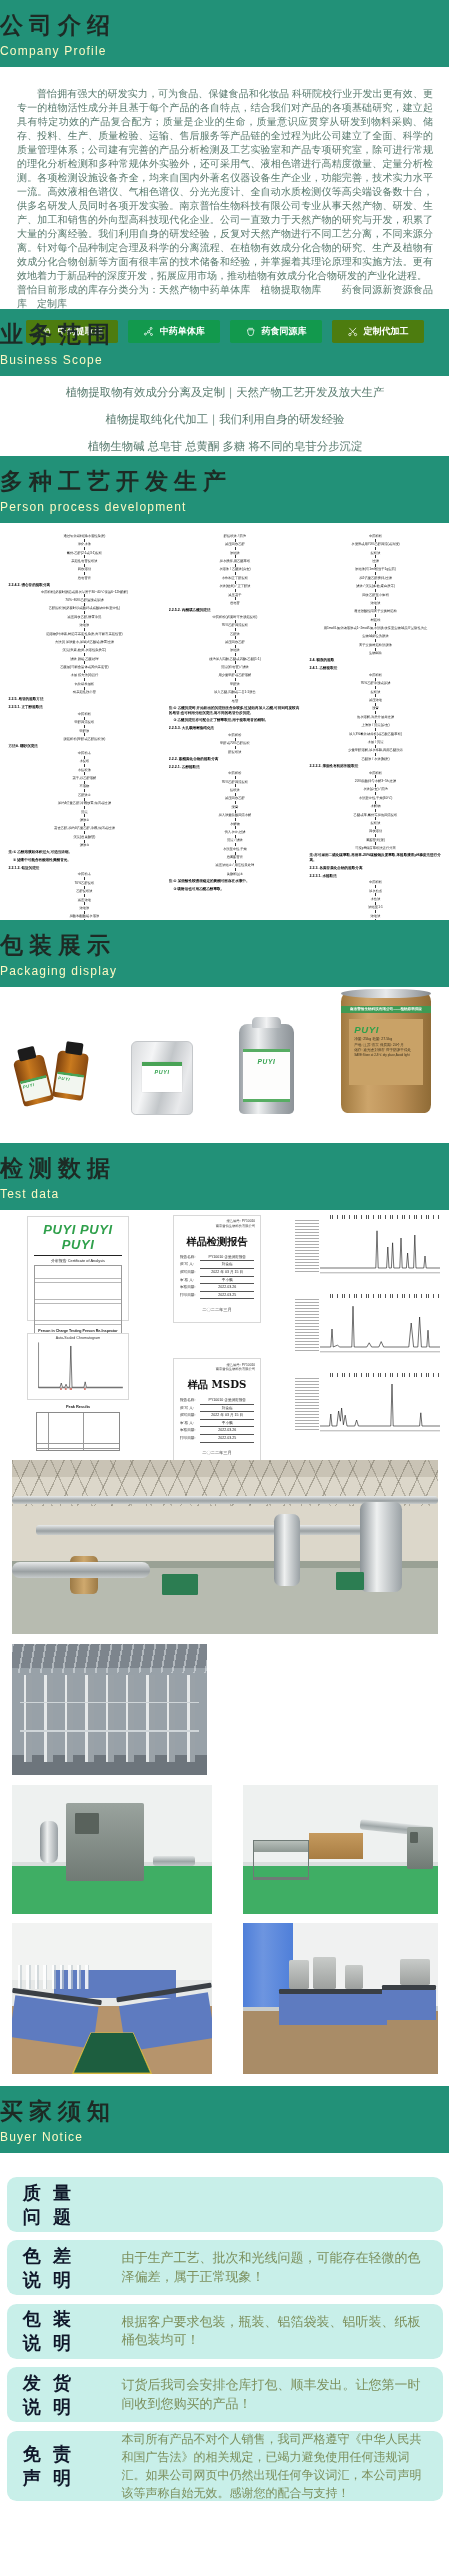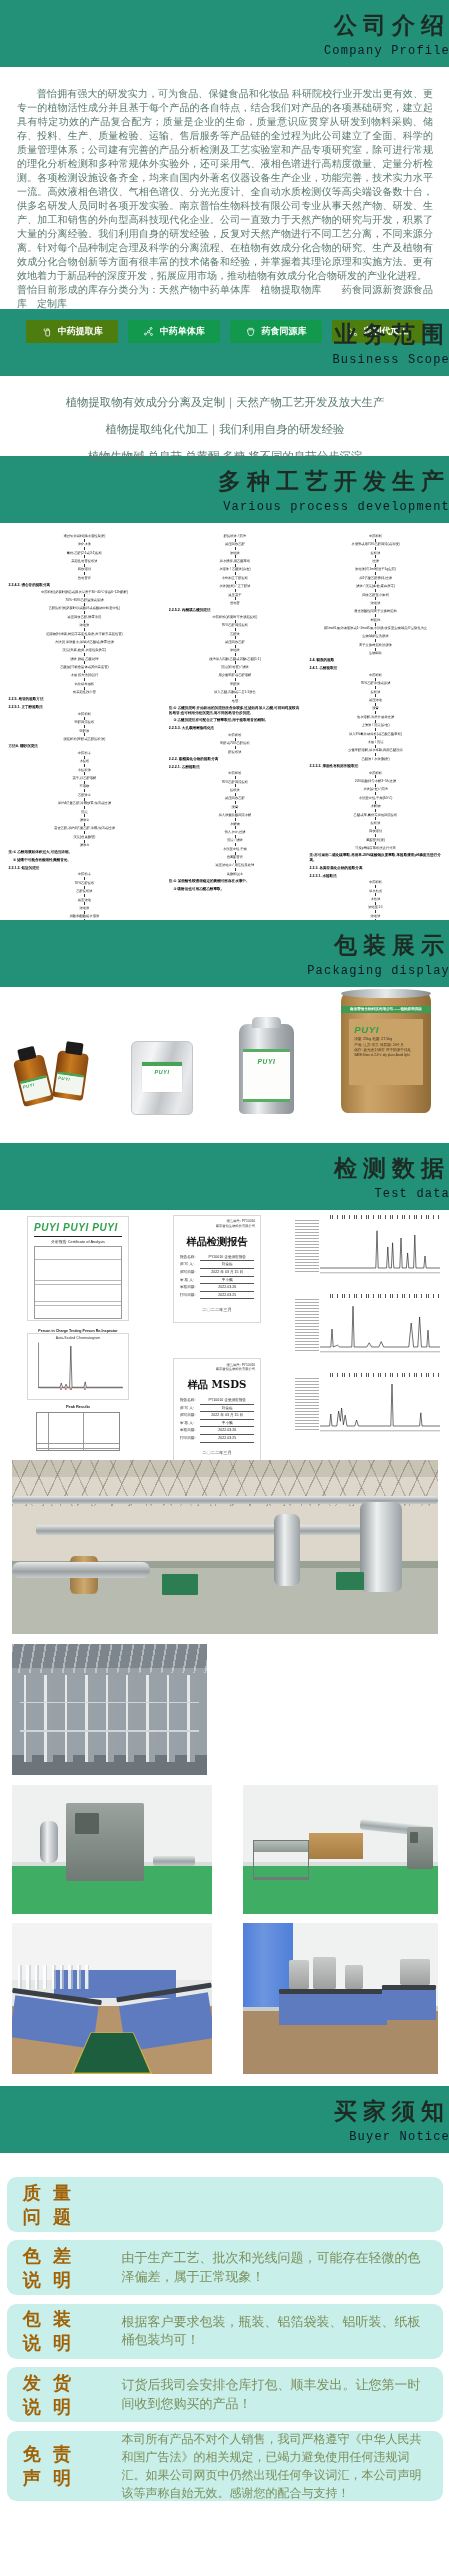--- a/index.html
+++ b/index.html
@@ -1,35 +1,35 @@
 <!DOCTYPE html>
 <html style="font-size:9.6px"><head>
 <meta charset="utf-8">
 <style>
   html,body{margin:0;padding:0;background:#fff;}
   body{width:450px;font-family:"Liberation Sans","DejaVu Sans",sans-serif;color:#587a6e;}
   .page{width:450px;position:relative;background:#fff;}
 
   
-  .band{height:67px;background:#229178;text-align:right;overflow:hidden;}
+  .band{height:67px;background:#229178;text-align:left;overflow:hidden;}
   .band .cn{margin:0;padding-top:9.6px;font-size:23px;font-weight:bold;letter-spacing:6px;color:#1d2b25;font-family:"DejaVu Serif","Liberation Serif",serif;}
-  .band .en{margin-top:3px;font-size:12px;letter-spacing:1.2px;color:#0f172a;font-family:Liberation Mono, monospace;}
+  .band .en{margin-top:3px;font-size:12px;letter-spacing:1.2px;color:#fef9c3;font-family:Liberation Sans, sans-serif;}
 
   
   .intro{height:242px;box-sizing:border-box;padding:20.4px 17px 0;}
   .intro p{margin:0;font-size:10px;line-height:14px;text-align:justify;color:#587a6e;}
   .intro p.first{text-indent:2em;}
   .btn-row{display:flex;gap:9.6px;margin:8.4px 9px 0;}
   .btn{flex:1;height:23px;border-radius:1.8px;display:flex;align-items:center;justify-content:center;gap:4.8px;color:#fff;font-size:9px;font-weight:bold;cursor:pointer;}
   .btn.orange{background:#4d7c0f;}
   .btn.green{background:#12994d;}
   .btn svg{width:11.4px;height:11.4px;stroke:#fff;fill:none;stroke-width:1.6;}
 
   
-  .scope{height:80px;box-sizing:border-box;padding-top:21px;text-align:center;}
+  .scope{height:80px;box-sizing:border-box;padding-top:11px;text-align:center;}
   .scope div{font-size:11.4px;line-height:11.4px;margin-bottom:15.6px;color:#587a6e;}
 
   
   .flows{height:397px;box-sizing:border-box;display:flex;padding:10.8px 8.4px 0;gap:8.4px;overflow:hidden;}
   .fcol{flex:1;overflow:hidden;}
   .fcol.wide{flex:1.15;}
   .fc-n{font-size:3.3px;line-height:4.2px;text-align:center;color:#1a1a1a;}
   .fc-l{width:0.6px;height:3px;background:#333;margin:0.6px auto;}
   .fc-h{font-size:3.6px;line-height:4.8px;font-weight:bold;text-align:left;margin:3px 0 1.8px;color:#000;}
 
@@ -46,21 +46,21 @@
   .can .lbl{position:absolute;top:25px;left:3.6px;right:3.6px;height:47px;background:#fdfdfc;border-top:3.6px solid #57ad63;border-bottom:3px solid #57ad63;}
   .drum{position:absolute;width:90px;height:120px;background:linear-gradient(90deg,#a0793f,#cda56b 30%,#b98e55 65%,#8f6b36);border-radius:6px/8.4px;}
   .drum:before{content:"";position:absolute;top:-3.6px;left:0;right:0;height:8.4px;background:linear-gradient(90deg,#8f9499,#e8eaeb,#84898e);border-radius:50%/60%;}
   .drum .band1{position:absolute;top:13px;left:0;right:0;height:7.2px;background:#3f9a54;}
   .drum .lbl{position:absolute;top:26px;left:8.4px;right:8.4px;height:66px;background:#c9a267;}
   .brand{font-weight:bold;color:#2fa04b;font-style:italic;letter-spacing:0.6px;}
 
   
   .testdata{height:242px;position:relative;}
   .doc{position:absolute;background:#fff;border:0.6px solid #d8d8d8;box-sizing:border-box;}
-  .coa-logos{font-size:10px;text-align:left;padding:4.8px 6px 1.2px;}
+  .coa-logos{font-size:13px;text-align:center;padding:4.8px 6px 1.2px;}
   .coa-rule{height:1.2px;background:#222;margin:1.8px 6px;}
   .coa-title{font-size:3.9px;text-align:center;color:#222;margin:1.2px 0 2.4px;}
   .coa-table{margin:0 6px;height:71px;border:0.6px solid #9a9a9a;background:
       repeating-linear-gradient(180deg,transparent 0 3.9px,#b9b9b9 3.9px 4.2px),
       linear-gradient(90deg,transparent 0 38%,#b9b9b9 38% 38.5%,transparent 38.5% 72%,#b9b9b9 72% 72.5%,transparent 72.5%);}
   .coa-sign{font-size:3.6px;color:#222;font-weight:bold;text-align:center;margin-top:3.6px;}
   .chrom-title{font-size:3.6px;text-align:center;color:#333;padding-top:2.4px;}
   .ptable{margin:2.4px 7.2px;height:37px;border:0.6px solid #8a8a8a;background:
       repeating-linear-gradient(180deg,transparent 0 4.8px,#9a9a9a 4.8px 5.1px),
       repeating-linear-gradient(90deg,transparent 0 11.4px,#9a9a9a 11.4px 11.7px);}
@@ -110,21 +110,21 @@
   .mat{position:absolute;background:#1d5e3f;border:1.8px solid #d9b93c;}
   .glass{position:absolute;background:repeating-linear-gradient(90deg,rgba(255,255,255,.85) 0 2.4px,rgba(190,200,205,.6) 2.4px 4.2px,transparent 4.2px 8.4px);}
   .ph-lab2{background:linear-gradient(180deg,#f0f1f1 0 55%,#c9cdcc 55% 58%,#a98c67 58% 100%);}
   .curtain{position:absolute;background:linear-gradient(90deg,#4f7fd9,#6d95e0 40%,#4f7fd9);}
   .instr{position:absolute;background:linear-gradient(180deg,#c8cbc9,#9da09e);border-radius:1.8px;}
 
   
   .notice{height:375px;box-sizing:border-box;padding-top:24px;}
   .card{background:#c8efe9;border-radius:9.6px;margin:0 7.2px 8.4px;display:flex;align-items:center;box-sizing:border-box;padding:0 15.6px;height:55px;}
   .card.tall{height:70px;}
-  .card .lab{width:77px;flex:none;font-size:18px;font-weight:bold;color:#a16207;line-height:24px;letter-spacing:3.6px;}
+  .card .lab{width:77px;flex:none;font-size:18px;font-weight:bold;color:#0f172a;line-height:24px;letter-spacing:3.6px;}
   .card .txt{flex:1;padding-left:21.6px;font-size:13px;line-height:18.6px;color:#7c8f5c;}
 </style>
 </head>
 <body>
 
 <div class="page">
 
   <div class="band">
     <h2 class="cn">公司介绍</h2>
     <div class="en">Company Profile</div>
@@ -175,21 +175,21 @@
     <div class="en">Business Scope</div>
   </div>
   <div class="scope">
     <div>植物提取物有效成分分离及定制｜天然产物工艺开发及放大生产</div>
     <div>植物提取纯化代加工｜我们利用自身的研发经验</div>
     <div>植物生物碱 总皂苷 总黄酮 多糖 将不同的皂苷分步沉淀</div>
   </div>
 
   <div class="band">
     <h2 class="cn">多种工艺开发生产</h2>
-    <div class="en">Various process development</div>
+    <div class="en">Person process development</div>
   </div>
   <div class="flows">
     <div class="fcol wide">
         <div class="fc-n">通过氧化铝柱(除水溶性杂质)</div>
         <div class="fc-l"></div>
         <div class="fc-n">净化水液</div>
         <div class="fc-l"></div>
         <div class="fc-n">氯仿-乙醇(2:1或3:1)提取</div>
         <div class="fc-l"></div>
         <div class="fc-n">亲脂性皂苷提取液</div>

